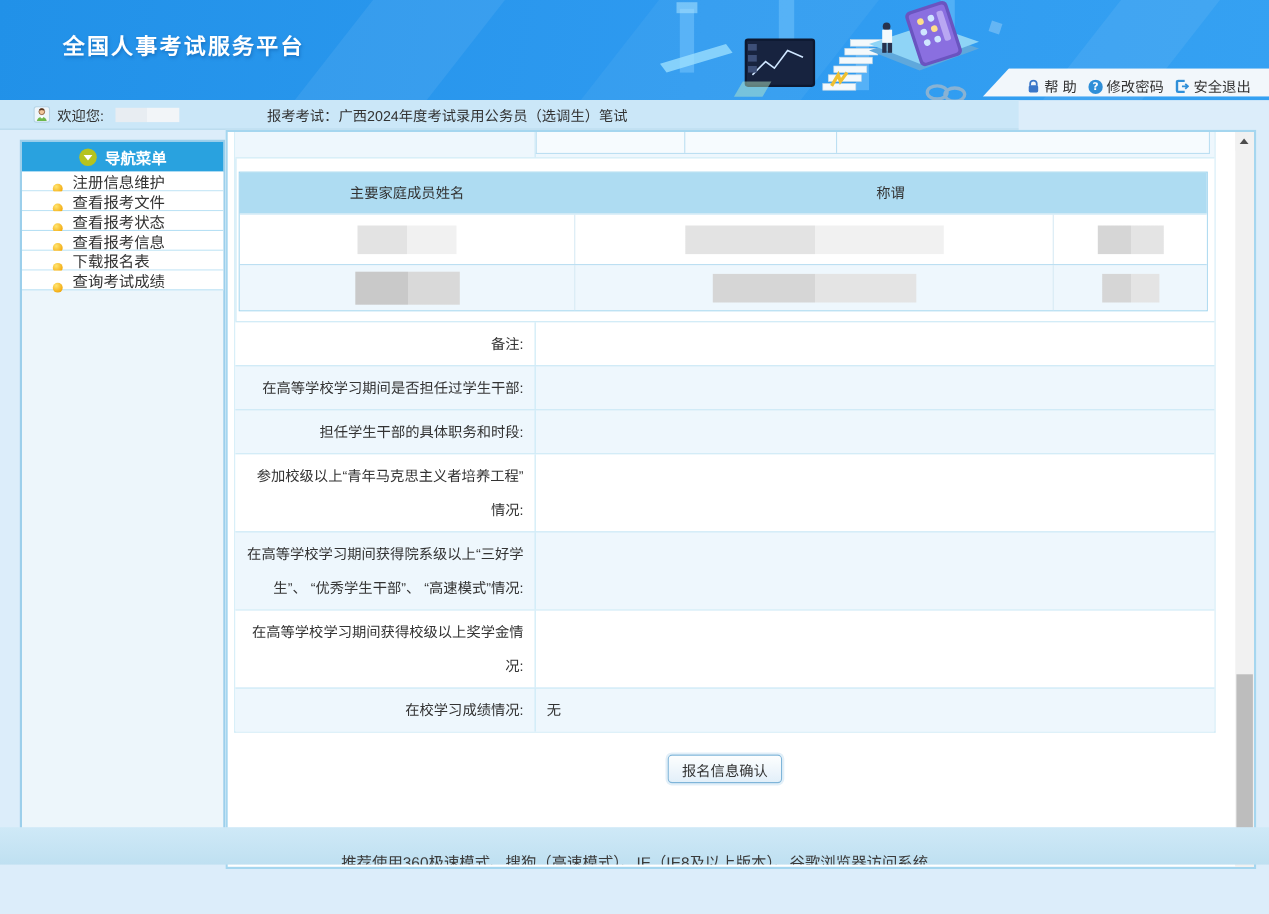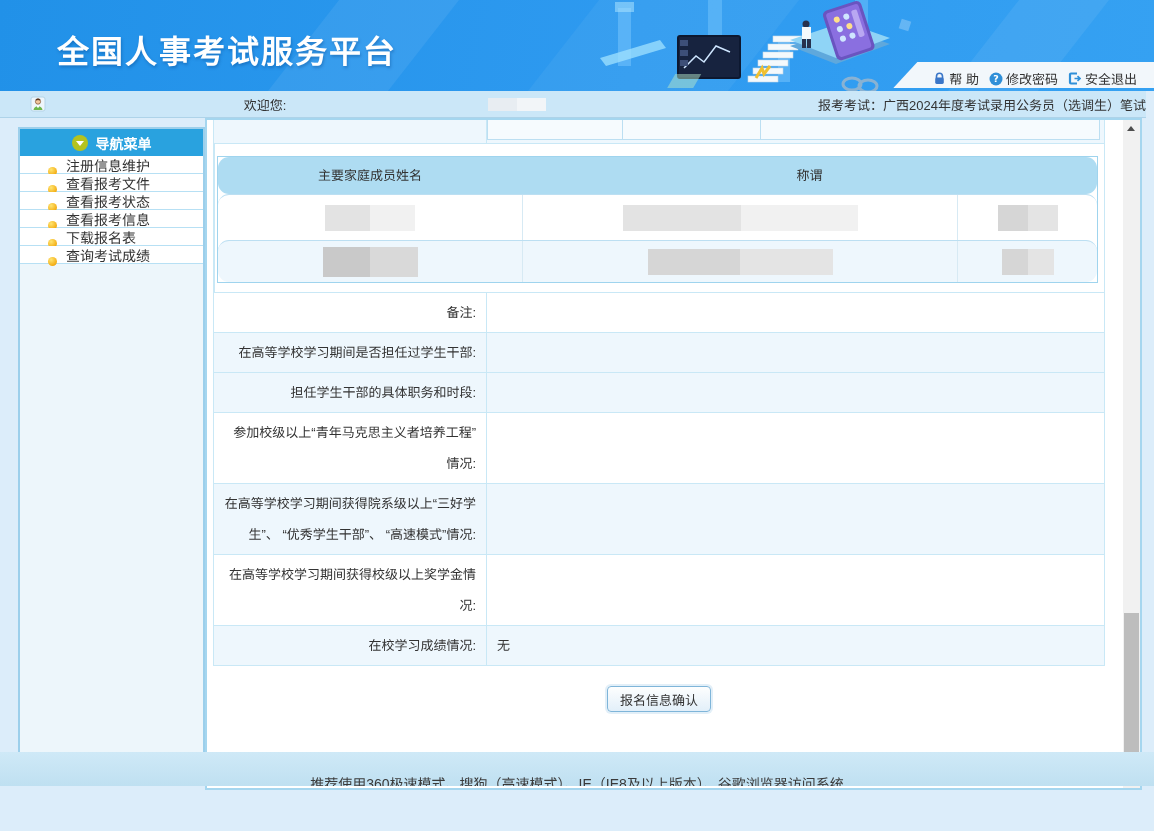--- a/index.html
+++ b/index.html
@@ -8,31 +8,31 @@
     font-family:"Liberation Sans","DejaVu Sans",sans-serif;
     font-size:13px; color:#333; background:#dcedfa; position:relative;
   }
   
   .header{position:absolute;left:0;top:0;width:1154px;height:91px;overflow:hidden;
     background:linear-gradient(100deg,#2191e8 0%,#2e9af0 55%,#35a1f2 100%);}
   .streak{position:absolute;background:rgba(255,255,255,.07);transform:skewX(-38deg);}
   .s1{left:300px;top:-20px;width:120px;height:140px;}
   .s2{left:560px;top:-30px;width:200px;height:160px;background:rgba(255,255,255,.05);}
   .s3{left:980px;top:-20px;width:90px;height:140px;}
-  .app-title{position:absolute;left:57px;top:26px;font-size:32px;font-weight:bold;color:#fff;
+  .app-title{position:absolute;left:57px;top:26px;font-size:20px;font-weight:bold;color:#fff;
     letter-spacing:2px;text-shadow:1px 2px 3px rgba(0,60,130,.35);}
   .illus{position:absolute;left:600px;top:0;width:330px;height:91px;pointer-events:none;}
   .links-strip{position:absolute;top:62px;right:0;height:26px;background:#f2f7fb;
     display:flex;align-items:flex-end;gap:4px;padding:0 14px 0 36px;
     clip-path:polygon(24px 0,100% 0,100% 100%,0 100%);}
   .hlink{display:flex;align-items:center;gap:3px;color:#333;text-decoration:none;font-size:13px;cursor:pointer;padding:0 3px;}
   .hicon{display:inline-flex;width:14px;height:14px;align-items:center;justify-content:center;}
   
-  .welcome{position:absolute;left:0;top:91px;width:1146px;height:27px;background:#cbe7f8;
-    border-bottom:1px solid #aed3e9;display:flex;align-items:center;padding-left:30px;justify-content:space-between;}
+  .welcome{position:absolute;left:0;top:91px;width:926px;height:27px;background:#cbe7f8;
+    border-bottom:1px solid #aed3e9;display:flex;align-items:center;padding-left:30px;}
   .avatar{width:16px;height:16px;margin-right:6px;}
   .redacted-name{display:inline-block;width:58px;height:13px;margin-left:10px;
     background:linear-gradient(90deg,#e8edf2 50%,#f2f5f8 50%);}
   .exam-info{margin-left:80px;}
   
   .page{position:absolute;left:0;top:118px;width:1154px;height:679px;background:#dcedfa;}
   .sidebar{position:absolute;left:18px;top:9px;width:187px;height:658px;background:#edf6fb;
     border:2px solid #9ccfeb;}
   .nav-header{height:27px;background:#29a2df;display:flex;align-items:center;justify-content:center;
     gap:8px;color:#fff;font-weight:bold;font-size:14px;cursor:pointer;}
@@ -56,21 +56,21 @@
   .row-partial{height:23px;min-height:23px;}
   .row-partial .vcell{padding:0 2px 0 0;align-items:stretch;}
   .sliver{flex:1;margin:0 2px 3px 0;border:1px solid #bcdff2;border-top:none;background:#f6fbfe;position:relative;}
   .sliver .vd{position:absolute;top:0;bottom:0;width:1px;background:#bcdff2;}
   .vd1{left:22%;} .vd2{left:44.5%;}
   .row-remark{min-height:40px;}
   .row-family{min-height:145px;}
   .row-family .vcell{display:block;padding:0 2px;}
   
   .family-table{margin:12px 4px 9px 0;border:1px solid #9fd4ee;}
-  .ft-row{display:flex;border-radius:11px;}
+  .ft-row{display:flex;}
   .ft-head{background:#aedcf2;}
   .ft-head .ft-cell{height:37px;}
   .ft-cell{display:flex;align-items:center;justify-content:center;}
   .ftc1{flex:0 0 34.6%;} .ftc2{flex:0 0 49.5%;} .ftc3{flex:1;}
   .ft-body{border-top:1px solid #bcdff2;background:#fff;}
   .ft-body .ft-cell{min-height:45px;border-left:1px solid #d7eaf4;}
   .ft-body .ft-cell:first-child{border-left:none;}
   .ft-body.alt{background:#eef7fd;}
   .ft-body.alt .ft-cell{min-height:41px;}
   .redact{height:26px;}

